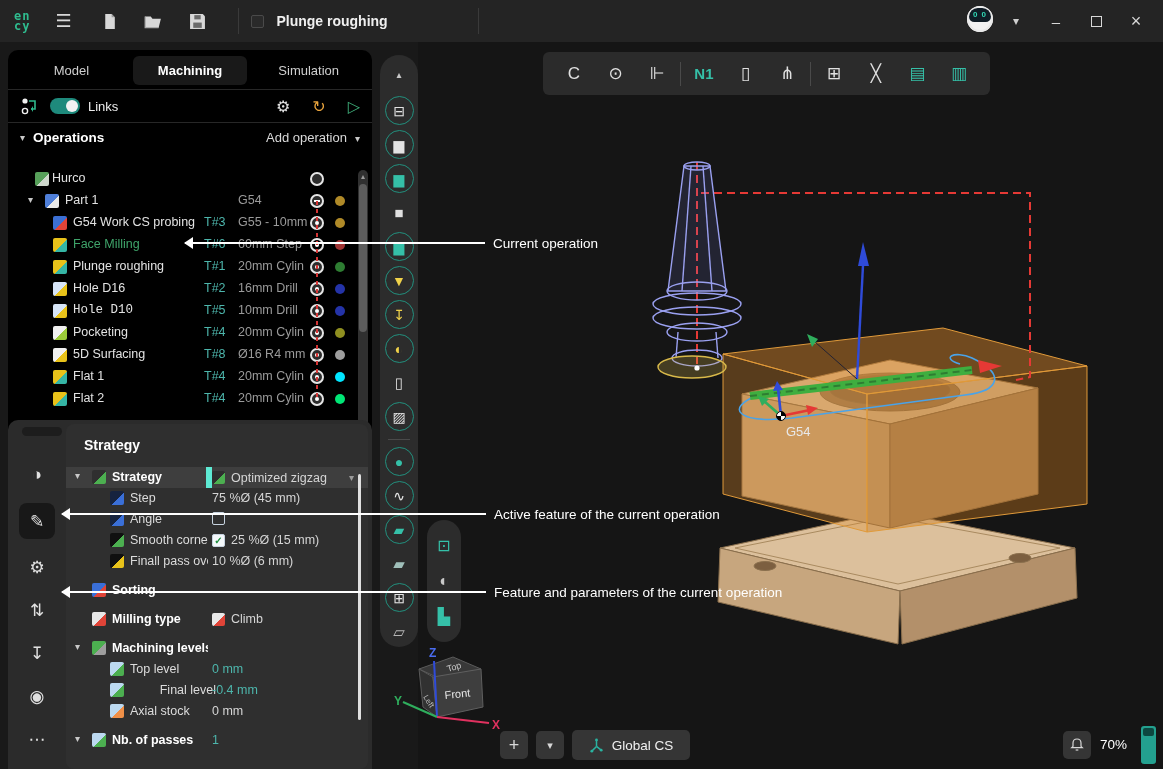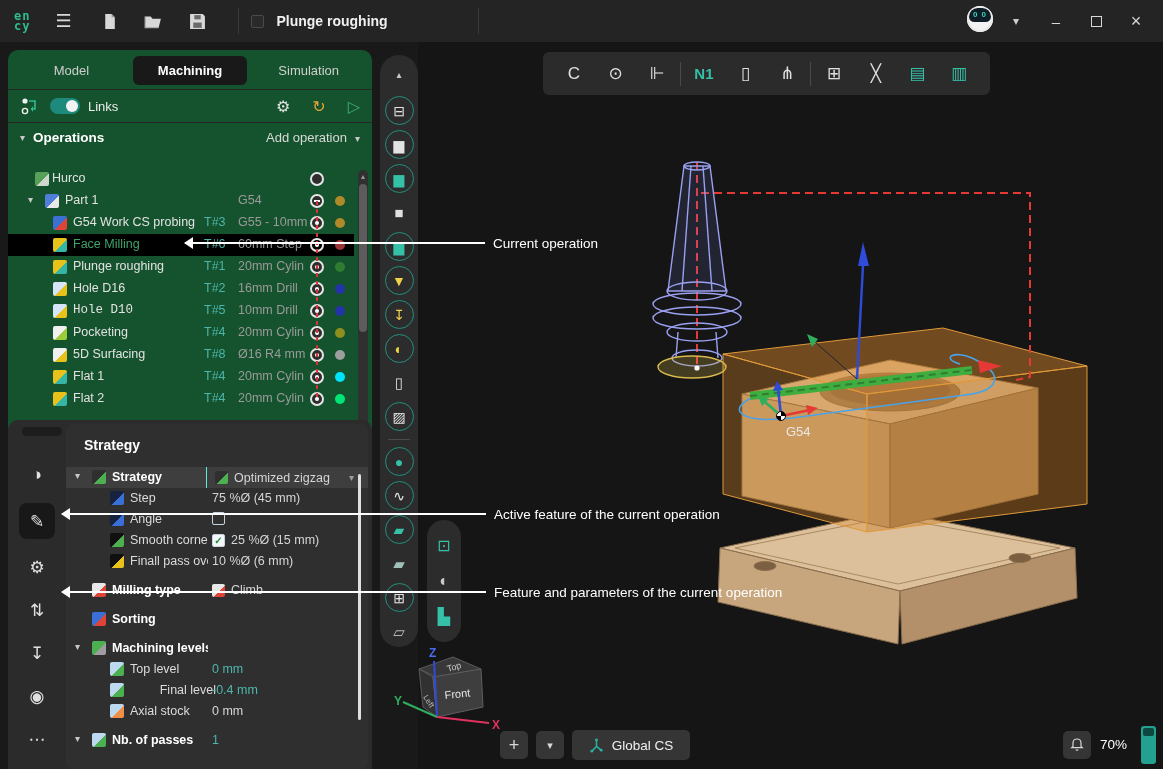--- a/index.html
+++ b/index.html
@@ -27,21 +27,21 @@
     overflow:hidden; box-shadow:0 0 0 2px #e9e9e9 inset; }
   .avatar::before { content:""; position:absolute; left:2px; right:2px; top:2px; height:14px;
     background:#101c26; border-radius:10px 10px 6px 6px; }
   .avatar span { position:absolute; left:0; right:0; top:4px; text-align:center;
     font-size:8px; font-weight:bold; color:#31d6b5; letter-spacing:1px; }
   .win-btn { width:34px; height:30px; font-size:15px; color:#d8d8d8; background:none; border:none; }
   .max-glyph { width:11px; height:11px; border:1.5px solid #d8d8d8; display:inline-block; }
   .caret-dim { color:#cfcfcf; font-size:12px; }
   
   #ops-panel { position:absolute; left:8px; top:50px; width:364px; height:410px;
-    background:#14532d; border-radius:10px; z-index:5; overflow:hidden; }
+    background:#000000; border-radius:10px; z-index:5; overflow:hidden; }
   .tabs { display:flex; padding:6px 6px 4px 6px; gap:4px; }
   .tab { flex:1; text-align:center; padding:7px 0; font-size:13px; color:#cfcfcf;
     border-radius:6px; cursor:pointer; }
   .tab.active { background:#191919; color:#ffffff; font-weight:bold; }
   #links-row { height:34px; display:flex; align-items:center; padding:0 12px;
     border-top:1px solid #272727; border-bottom:1px solid #272727; }
   .toggle { width:30px; height:16px; border-radius:9px; background:#1e8a7c; position:relative;
     margin-left:10px; cursor:pointer; }
   .toggle::after { content:""; position:absolute; right:2px; top:2px; width:12px; height:12px;
     border-radius:50%; background:#f2f2f2; }
@@ -94,21 +94,21 @@
   #param-rows { position:relative; margin-top:14px; }
   .p-row { position:relative; height:21px; }
   .p-row.sel { background:#3e3e3e; }
   .p-chev { position:absolute; left:9px; top:3px; color:#c8c8c8; font-size:10px; }
   .p-ico { position:absolute; top:3px; width:14px; height:14px; border-radius:2px; }
   .p-label { position:absolute; top:3px; font-size:12.5px; color:#dcdcdc; white-space:nowrap;
     overflow:hidden; }
   .p-label.b { color:#fff; font-weight:bold; }
   .p-val { position:absolute; left:146px; top:3px; right:14px; font-size:12.5px; color:#d5d5d5;
     display:flex; align-items:center; gap:6px; white-space:nowrap; overflow:hidden; }
-  .p-row.sel .p-val { border-left:1px solid #5eead4; left:140px; padding-left:8px; top:0; bottom:0; }
+  .p-row.sel .p-val { border-left:6px solid #5eead4; left:140px; padding-left:0; top:0; bottom:0; }
   .p-val .vteal { color:#4db6ac; }
   .p-val .vico { width:13px; height:13px; border-radius:2px; flex:none; }
   .p-val .sel-caret { margin-left:auto; color:#9a9a9a; font-size:10px; }
   .cb { width:13px; height:13px; border:1.5px solid #c7d3df; border-radius:2px; flex:none;
     background:transparent; font-size:10px; line-height:11px; text-align:center; color:#1e8e3e; }
   .cb.on { background:#f4f8fb; font-weight:bold; }
   #param-scroll { position:absolute; right:7px; top:50px; width:3px; height:246px;
     background:#e0e0e0; border-radius:2px; }
   
   #mid-toolbar { position:absolute; left:380px; top:55px; width:38px; height:592px;
@@ -372,31 +372,31 @@
             </span>
           </div>
           <div class="p-row">
             <span class="p-ico" style="left: 44px; background: linear-gradient(135deg, rgb(16, 16, 16) 55%, rgb(232, 194, 26) 55%);"></span>
             <span class="p-label" style="left: 64px; width: 78px;">Finall pass ove</span>
             <span class="p-val">
               <span>10 %Ø (6 mm)</span>
             </span>
           </div>
           <div class="p-row" style="margin-top: 8px;">
-            <span class="p-ico" style="left: 26px; background: linear-gradient(135deg, rgb(232, 232, 232) 55%, rgb(224, 68, 56) 55%);"></span>
-            <span class="p-label b" style="left: 46px; width: 96px;">Milling type</span>
-            <span class="p-val">
-              <span class="vico" style="background: linear-gradient(135deg, rgb(232, 232, 232) 55%, rgb(224, 68, 56) 55%);"></span>
-              <span>Climb</span>
-            </span>
-          </div>
-          <div class="p-row" style="margin-top: 8px;">
             <span class="p-ico" style="left: 26px; background: linear-gradient(135deg, rgb(58, 111, 216) 55%, rgb(224, 68, 56) 55%);"></span>
             <span class="p-label b" style="left: 46px; width: 96px;">Sorting</span>
             <span class="p-val"></span>
+          </div>
+          <div class="p-row" style="margin-top: 8px;">
+            <span class="p-ico" style="left: 26px; background: linear-gradient(135deg, rgb(232, 232, 232) 55%, rgb(224, 68, 56) 55%);"></span>
+            <span class="p-label b" style="left: 46px; width: 96px;">Milling type</span>
+            <span class="p-val">
+              <span class="vico" style="background: linear-gradient(135deg, rgb(232, 232, 232) 55%, rgb(224, 68, 56) 55%);"></span>
+              <span>Climb</span>
+            </span>
           </div>
           <div class="p-row" style="margin-top: 8px;">
             <span class="p-chev">▾</span>
             <span class="p-ico" style="left: 26px; background: linear-gradient(135deg, rgb(76, 175, 80) 55%, rgb(158, 158, 158) 55%);"></span>
             <span class="p-label b" style="left: 46px; width: 96px;">Machining levels</span>
             <span class="p-val"></span>
           </div>
           <div class="p-row">
             <span class="p-ico" style="left: 44px; background: linear-gradient(135deg, rgb(188, 217, 240) 55%, rgb(76, 175, 80) 55%);"></span>
             <span class="p-label" style="left: 64px; width: 78px;">Top level</span>

